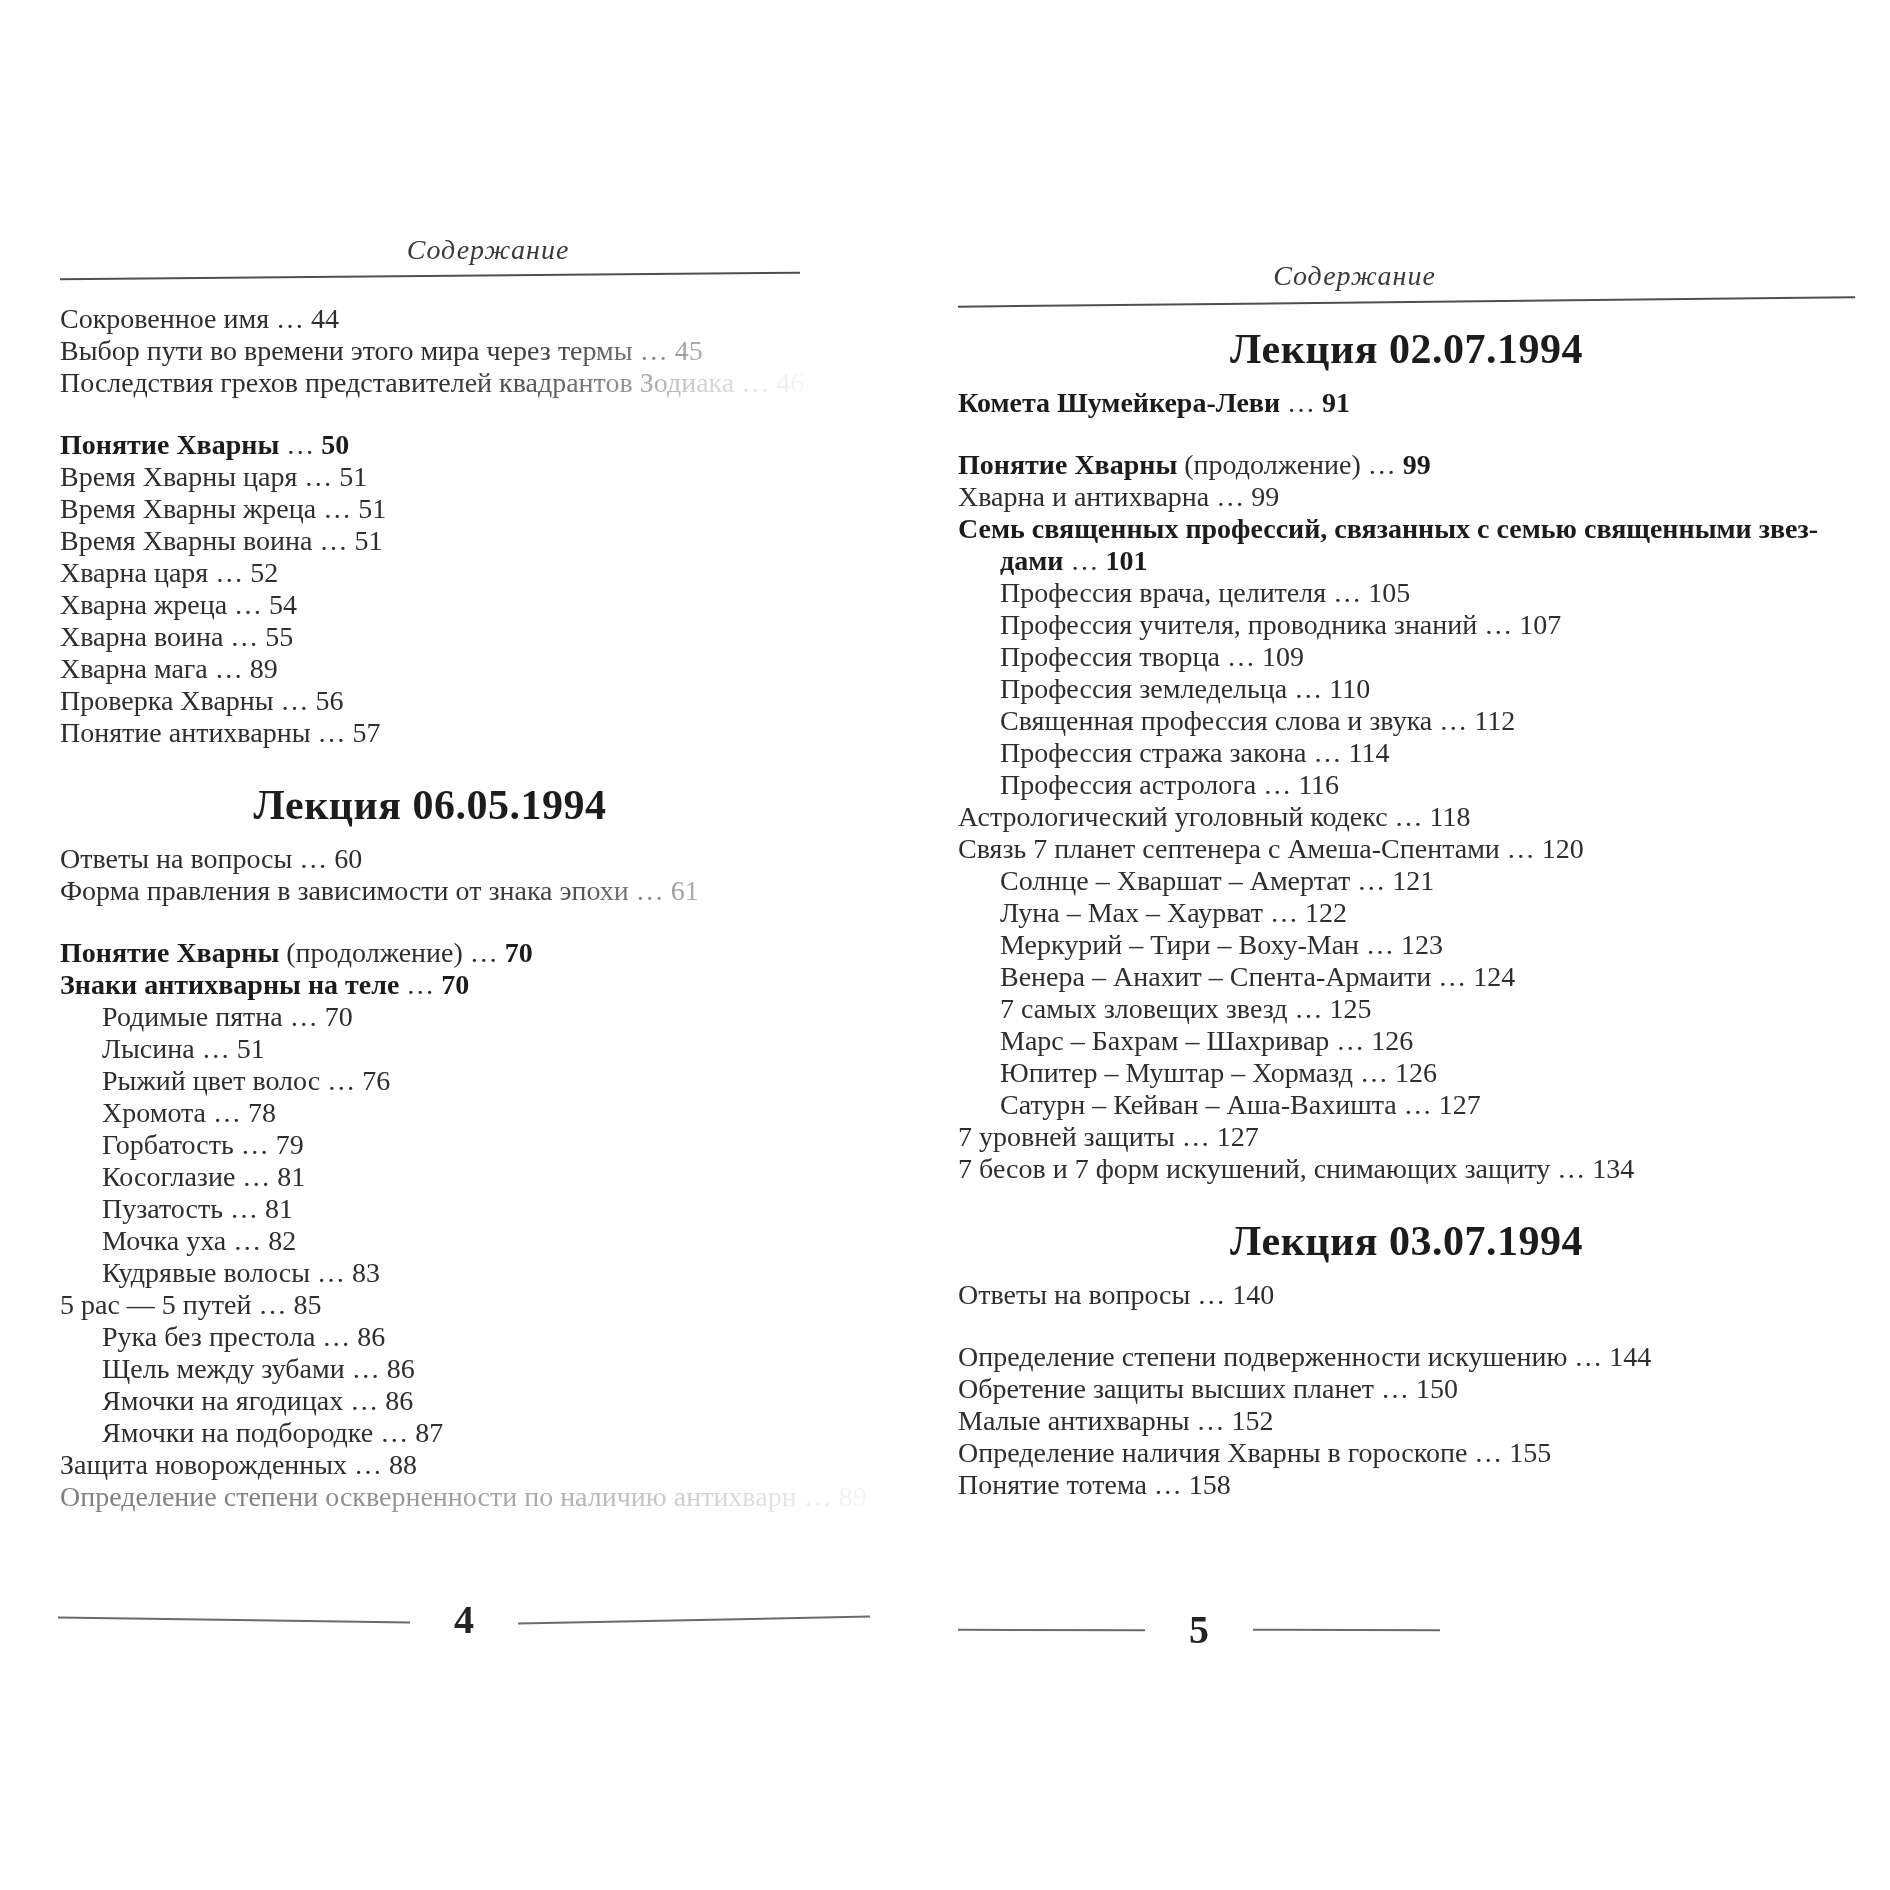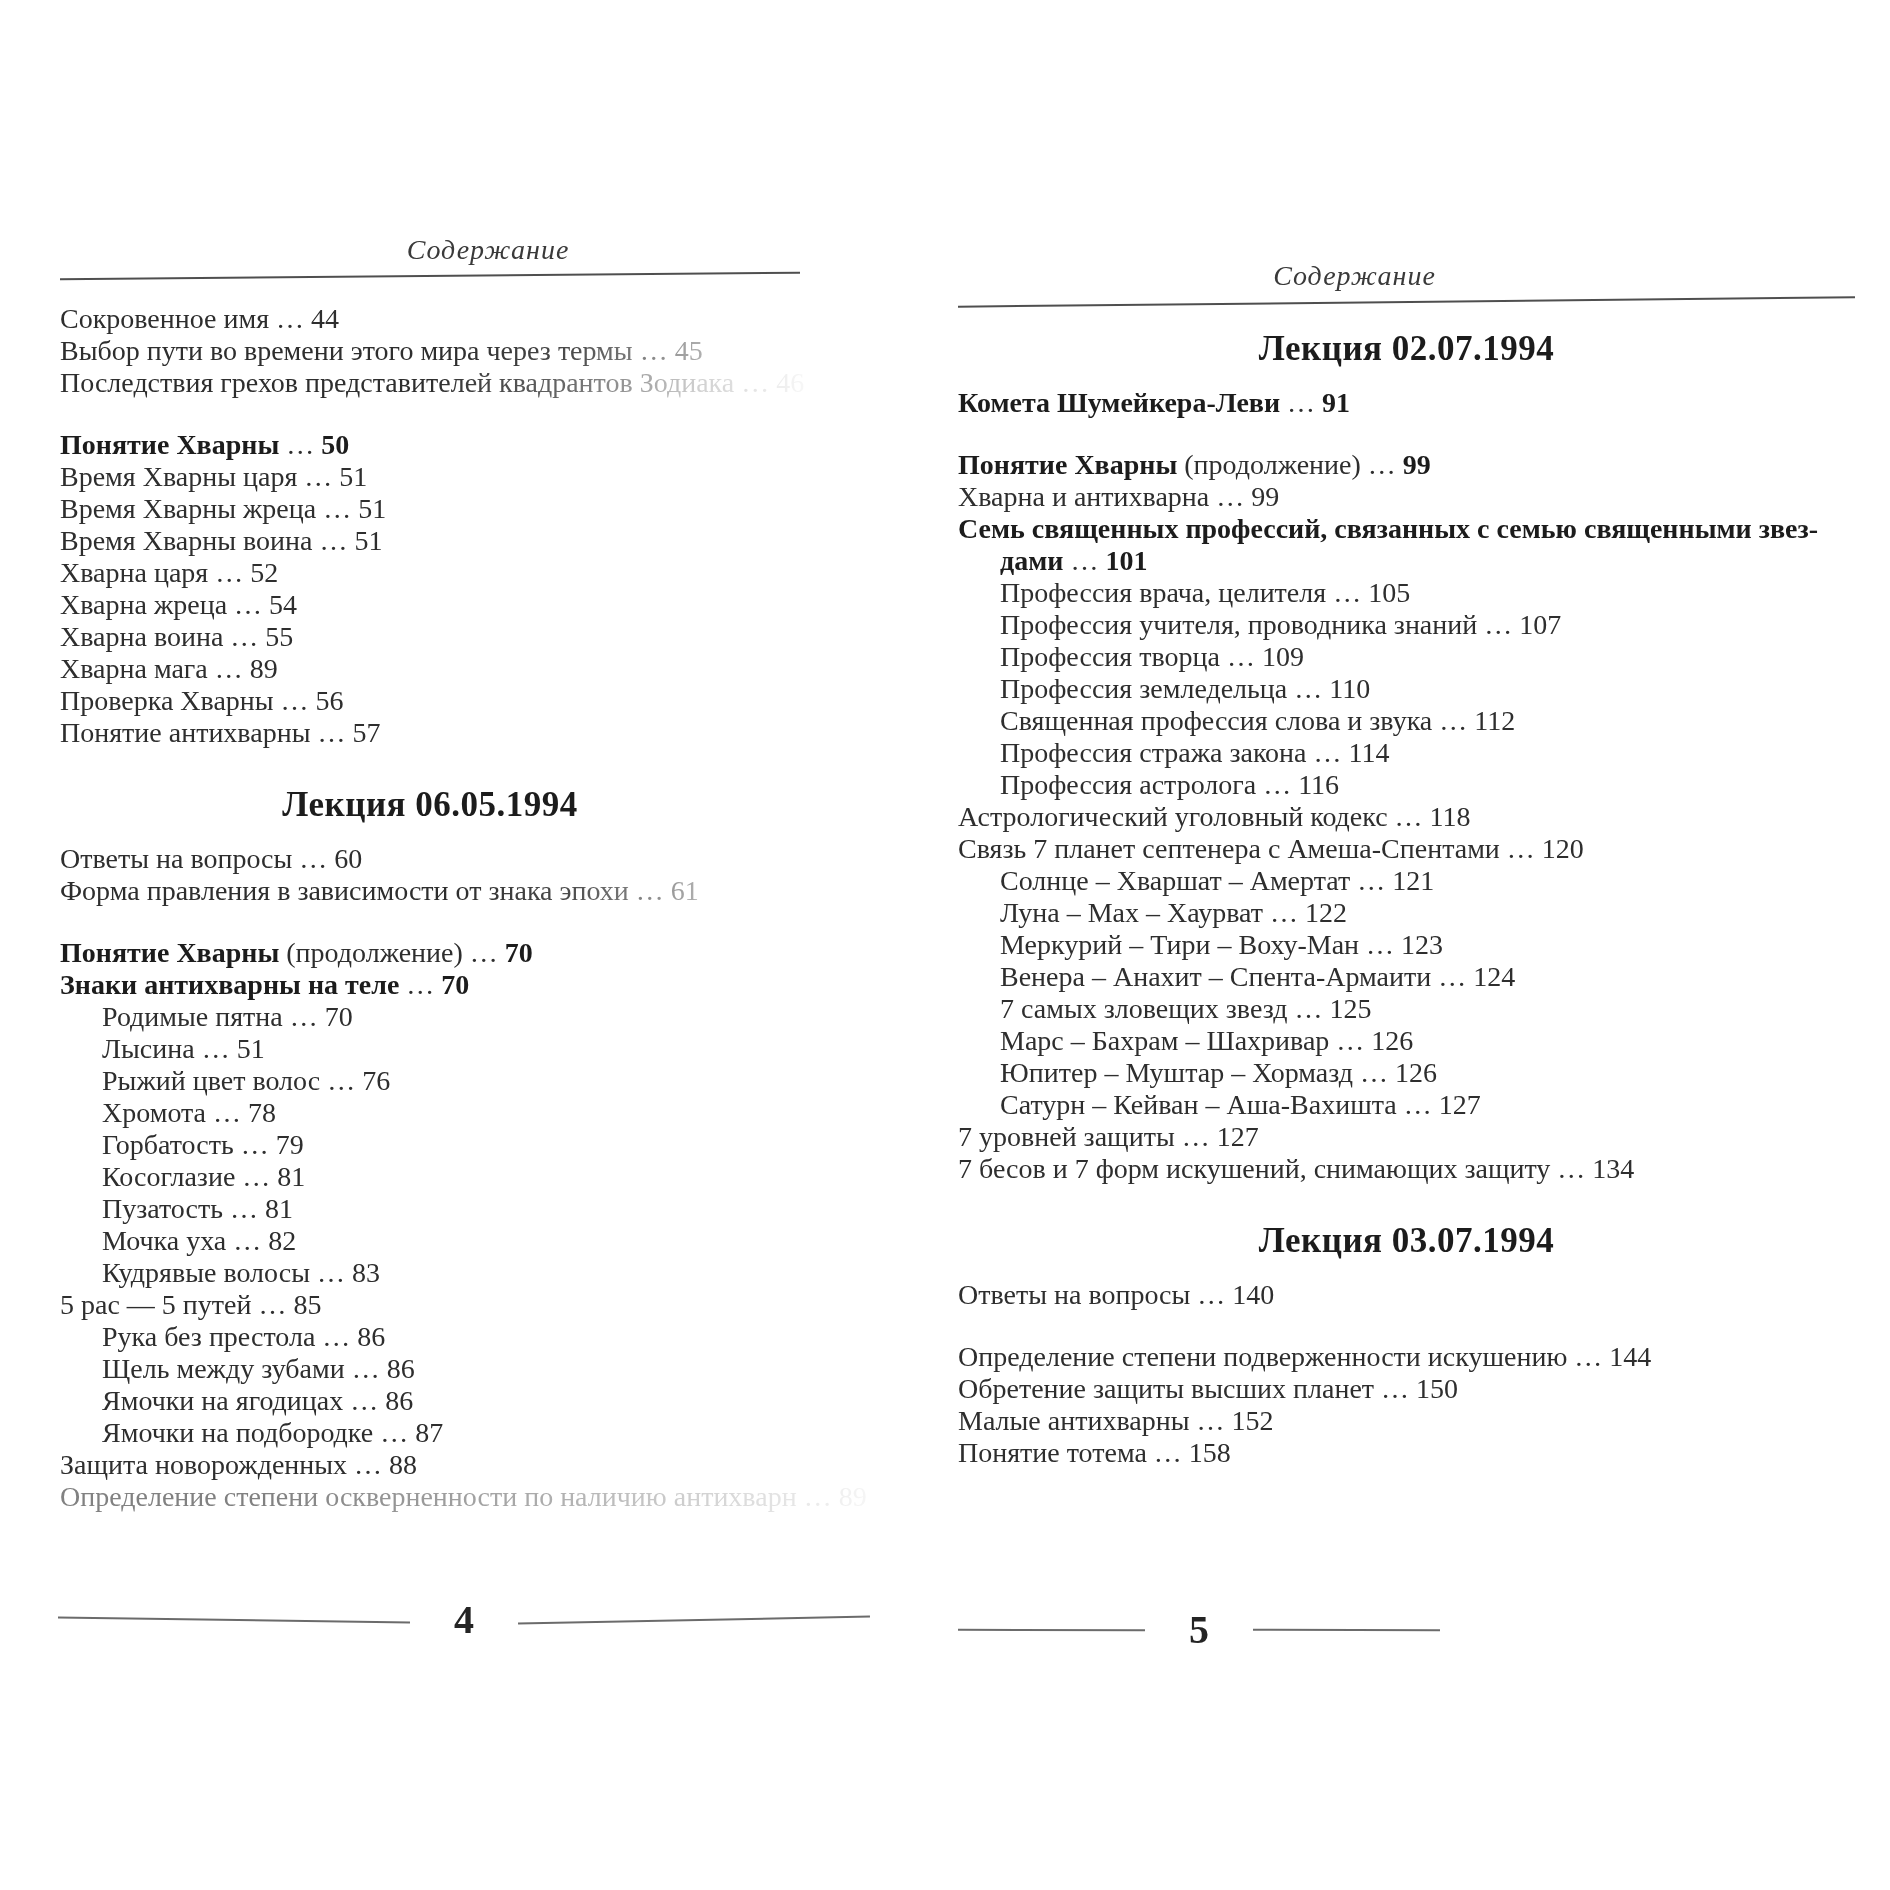--- a/index.html
+++ b/index.html
@@ -23,21 +23,21 @@
   .page-left  .head-rule{transform:rotate(-0.5deg);}
   .page-right .head-rule{transform:rotate(-0.6deg);}
 
   .toc{margin-top:26px;font-size:28px;line-height:32px;}
   .line{white-space:nowrap;width:max-content;}
   .indent{margin-left:42px;}
   .gap{margin-top:30px;}
   .b{font-weight:bold;color:#1c1c1c;}
 
   .heading{
-    font-weight:bold;font-size:35px;line-height:40px;
+    font-weight:bold;font-size:42px;line-height:40px;
     margin:36px auto 18px auto;color:#171717;
     letter-spacing:0.5px;
   }
   .page-right .toc .heading:first-child{margin-top:20px;}
 
   .fade-tail{
     -webkit-mask-image:linear-gradient(90deg,#000 62%,rgba(0,0,0,.85) 80%,rgba(0,0,0,.38) 100%);
             mask-image:linear-gradient(90deg,#000 62%,rgba(0,0,0,.85) 80%,rgba(0,0,0,.38) 100%);
             text-align:center;
   }
@@ -140,20 +140,21 @@
         <div class="line item indent"><span>Марс – Бахрам – Шахривар … 126</span></div>
         <div class="line item indent"><span>Юпитер – Муштар – Хормазд … 126</span></div>
         <div class="line item indent"><span>Сатурн – Кейван – Аша-Вахишта … 127</span></div>
         <div class="line item"><span>7 уровней защиты … 127</span></div>
         <div class="line item"><span>7 бесов и 7 форм искушений, снимающих защиту … 134</span></div>
         <div class="line heading"><span class="b">Лекция 03.07.1994</span></div>
         <div class="line item"><span>Ответы на вопросы … 140</span></div>
         <div class="line item gap"><span>Определение степени подверженности искушению … 144</span></div>
         <div class="line item"><span>Обретение защиты высших планет … 150</span></div>
         <div class="line item"><span>Малые антихварны … 152</span></div>
+        <div class="line item"><span>Определение наличия Хварны в гороскопе … 155</span></div>
         <div class="line item"><span>Понятие тотема … 158</span></div>
       </div>
   </section>
 
   <footer class="folio folio-left">
     <span class="fline fline-a"></span>
     <span class="fnum">4</span>
     <span class="fline fline-b"></span>
   </footer>
 

